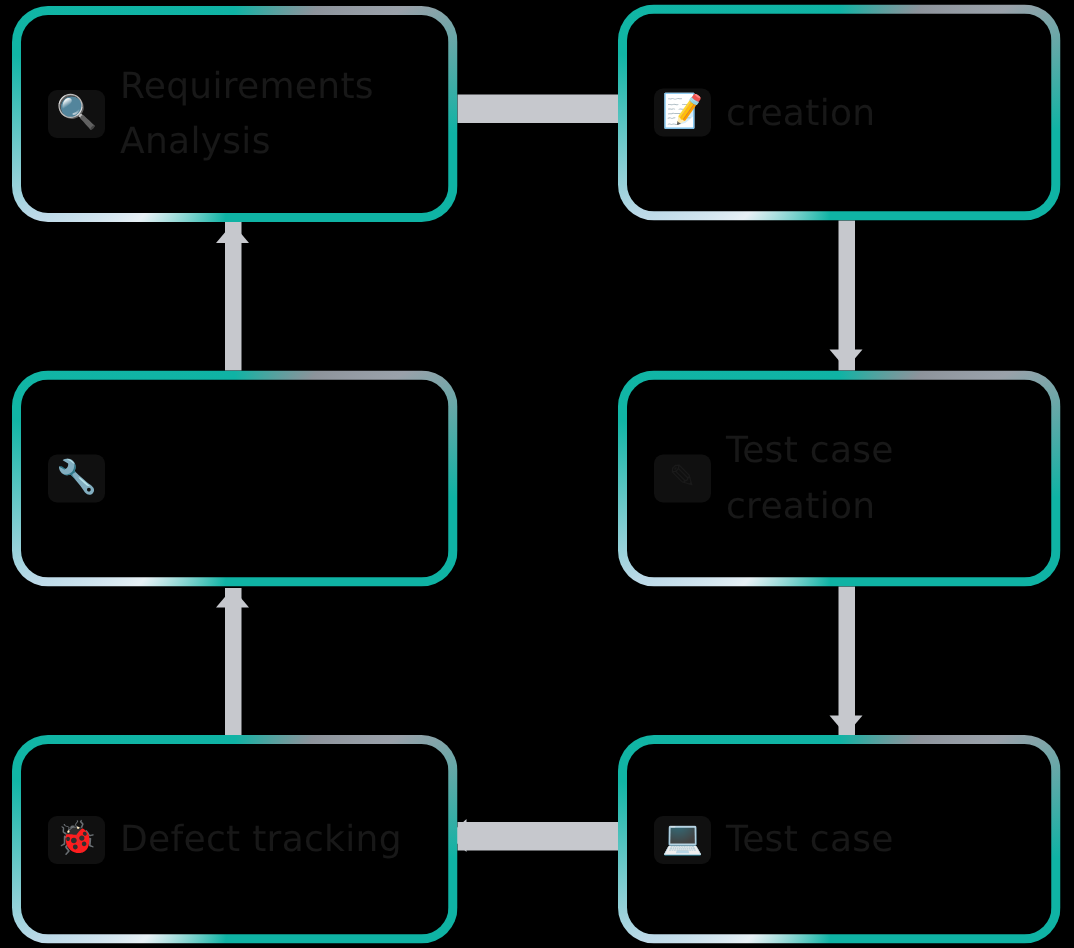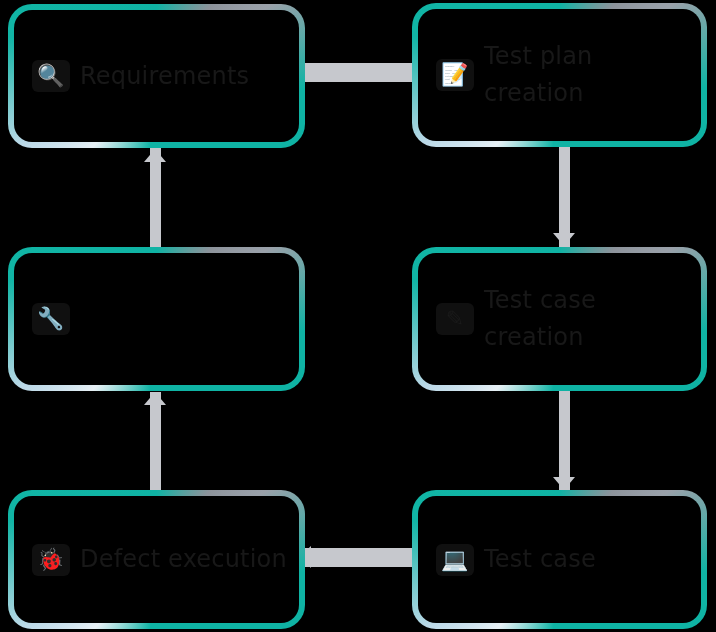--- a/index.html
+++ b/index.html
@@ -102,29 +102,29 @@
   <div class="arrow a-up a-into-ml"></div>
   <div class="conn c-left-2"></div>
   <div class="arrow a-up a-into-tl"></div>
 
   <div class="node n-tl">
     <div class="node-icon">
       <span>🔍</span>
     </div>
     <div class="node-text">
       <div>Requirements</div>
+      <div>Analysis</div>
     </div>
   </div>
 
   <div class="node n-tr">
     <div class="node-icon">
       <span>📝</span>
     </div>
     <div class="node-text">
-      <div>Test plan</div>
       <div>creation</div>
     </div>
   </div>
 
   <div class="node n-ml">
     <div class="node-icon">
       <span>🔧</span>
     </div>
     <div class="node-text">
     </div>
@@ -138,21 +138,21 @@
       <div>Test case</div>
       <div>creation</div>
     </div>
   </div>
 
   <div class="node n-bl">
     <div class="node-icon">
       <span>🐞</span>
     </div>
     <div class="node-text">
-      <div>Defect execution</div>
+      <div>Defect tracking</div>
     </div>
   </div>
 
   <div class="node n-br">
     <div class="node-icon">
       <span>💻</span>
     </div>
     <div class="node-text">
       <div>Test case</div>
     </div>

